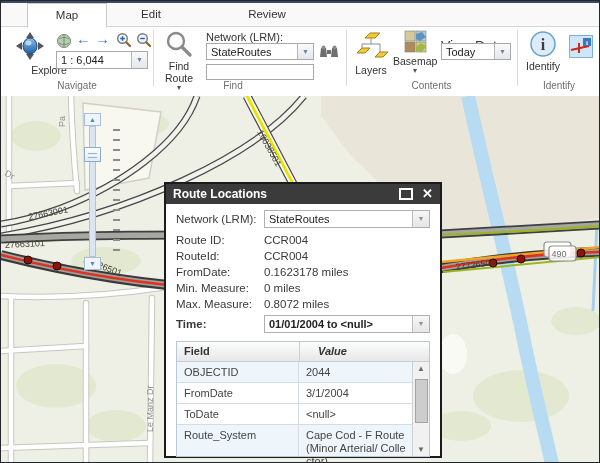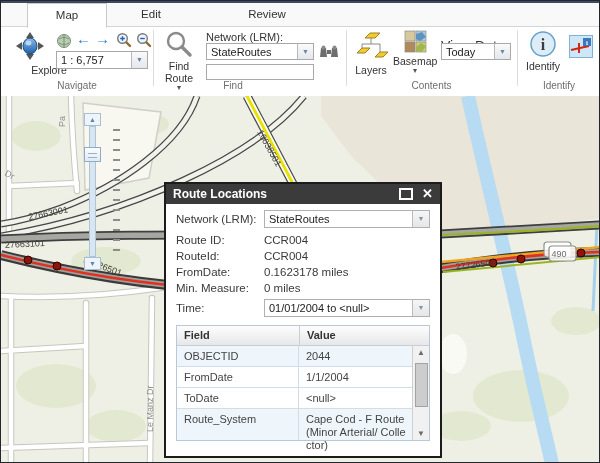--- a/index.html
+++ b/index.html
@@ -53,21 +53,21 @@
   .drow .lbl{width:88px;flex:none;}
   .drow.static{margin-bottom:1px;height:15px;}
   .dcombo{flex:1;display:flex;height:18px;border:1px solid #b0b0b0;box-sizing:border-box;background:#fff;}
   .dcombo .cval{flex:1;padding:2px 3px 0 4px;font-size:11px;color:#222;white-space:nowrap;overflow:hidden;}
   .dcombo .carr{width:16px;border-left:1px solid #bcbcbc;background:linear-gradient(#f6f6f6,#e6e6e6);
                 color:#7e96ae;font-size:7px;text-align:center;line-height:16px;}
   .rl-table{margin-top:8px;border:1px solid #b9c7d8;box-sizing:border-box;}
   .rl-head{display:flex;height:19px;background:linear-gradient(#fdfdfd,#e7e7e7);border-bottom:1px solid #c2cfde;
            font-weight:bold;font-size:11px;color:#333;}
   .rl-head .c1{width:122px;padding:3px 0 0 7px;box-sizing:border-box;}
-  .rl-head .c2{flex:1;padding:3px 0 0 7px;border-left:1px solid #c2cfde;}
+  .rl-head .c2{flex:1;padding:3px 0 0 18px;border-left:1px solid #c2cfde;font-style:italic;}
   .rl-bodyrow{display:flex;}
   .rl-rows{flex:1;}
   .rl-r{display:flex;font-size:11px;color:#444;border-bottom:1px solid #d3dde8;}
   .rl-r:last-child{border-bottom:none;}
   .rl-r .c1{width:122px;flex:none;padding:4px 0 0 7px;box-sizing:border-box;border-right:1px solid #d3dde8;}
   .rl-r .c2{flex:1;padding:4px 4px 0 7px;word-break:break-all;line-height:13px;}
   .rl-r.h21{height:21px;box-sizing:border-box;}
   .rl-r.h31{height:31px;box-sizing:border-box;}
   .rl-r.alt{background:#eef5fb;}
   .rl-sbar{width:16px;flex:none;background:#f1f1f1;border-left:1px solid #cfcfcf;position:relative;}
@@ -122,21 +122,21 @@
         </svg>
     </div>
     <div class="abs smallbtn" style="left:135px;top:5px;">
       <svg width="16" height="16">
           <circle cx="6.5" cy="6.5" r="4.8" fill="#eef5fa" stroke="#7a7a7a" stroke-width="1.4"></circle>
         <line x1="10.5" y1="10.5" x2="14" y2="14" stroke="#8a6a30" stroke-width="2.4" stroke-linecap="round"></line>
         <path d="M4.2,6.5 H8.8" stroke="#2060c0" stroke-width="1.4"></path>
         </svg>
     </div>
     <div class="combo" style="left:55px;top:24px;width:92px;height:18px;">
-      <div class="cval">1 : 6,757</div>
+      <div class="cval">1 : 6,044</div>
       <div class="carr">▼</div>
     </div>
     <div class="glabel" style="left:0;width:152px;">Navigate</div>
     <div class="gsep" style="left:152px;"></div>
 
     <div class="abs" style="left:155px;top:3px;width:46px;text-align:center;">
       <svg width="30" height="28">
         <circle cx="12" cy="11" r="8" fill="#fdfdfd" stroke="#8a8a8a" stroke-width="2.4"></circle>
         <line x1="18" y1="17" x2="26" y2="25" stroke="#8a8a8a" stroke-width="3.4" stroke-linecap="round"></line>
       </svg>
@@ -340,42 +340,46 @@
         <div>CCR004</div>
       </div>
       <div class="drow static">
         <div class="lbl">FromDate:</div>
         <div>0.1623178 miles</div>
       </div>
       <div class="drow static">
         <div class="lbl">Min. Measure:</div>
         <div>0 miles</div>
       </div>
-      <div class="drow" style="margin-top:4px;">
+      <div class="drow static">
+        <div class="lbl">Max. Measure:</div>
+        <div>0.8072 miles</div>
+      </div>
+      <div class="drow" style="margin-top:4px;font-weight:bold;">
         <div class="lbl">Time:</div>
         <div class="dcombo">
           <div class="cval">01/01/2004 to &lt;null&gt;</div>
           <div class="carr">▼</div>
         </div>
       </div>
 
       <div class="rl-table">
         <div class="rl-head">
           <div class="c1">Field</div>
           <div class="c2">Value</div>
         </div>
         <div class="rl-bodyrow">
           <div class="rl-rows">
             <div class="rl-r h21 alt">
               <div class="c1">OBJECTID</div>
               <div class="c2">2044</div>
             </div>
             <div class="rl-r h21">
               <div class="c1">FromDate</div>
-              <div class="c2">1/1/2004</div>
+              <div class="c2">3/1/2004</div>
             </div>
             <div class="rl-r h21">
               <div class="c1">ToDate</div>
               <div class="c2">&lt;null&gt;</div>
             </div>
             <div class="rl-r h31 alt">
               <div class="c1">Route_System</div>
               <div class="c2">Cape Cod - F Route (Minor Arterial/ Collector)</div>
             </div>
           </div>

